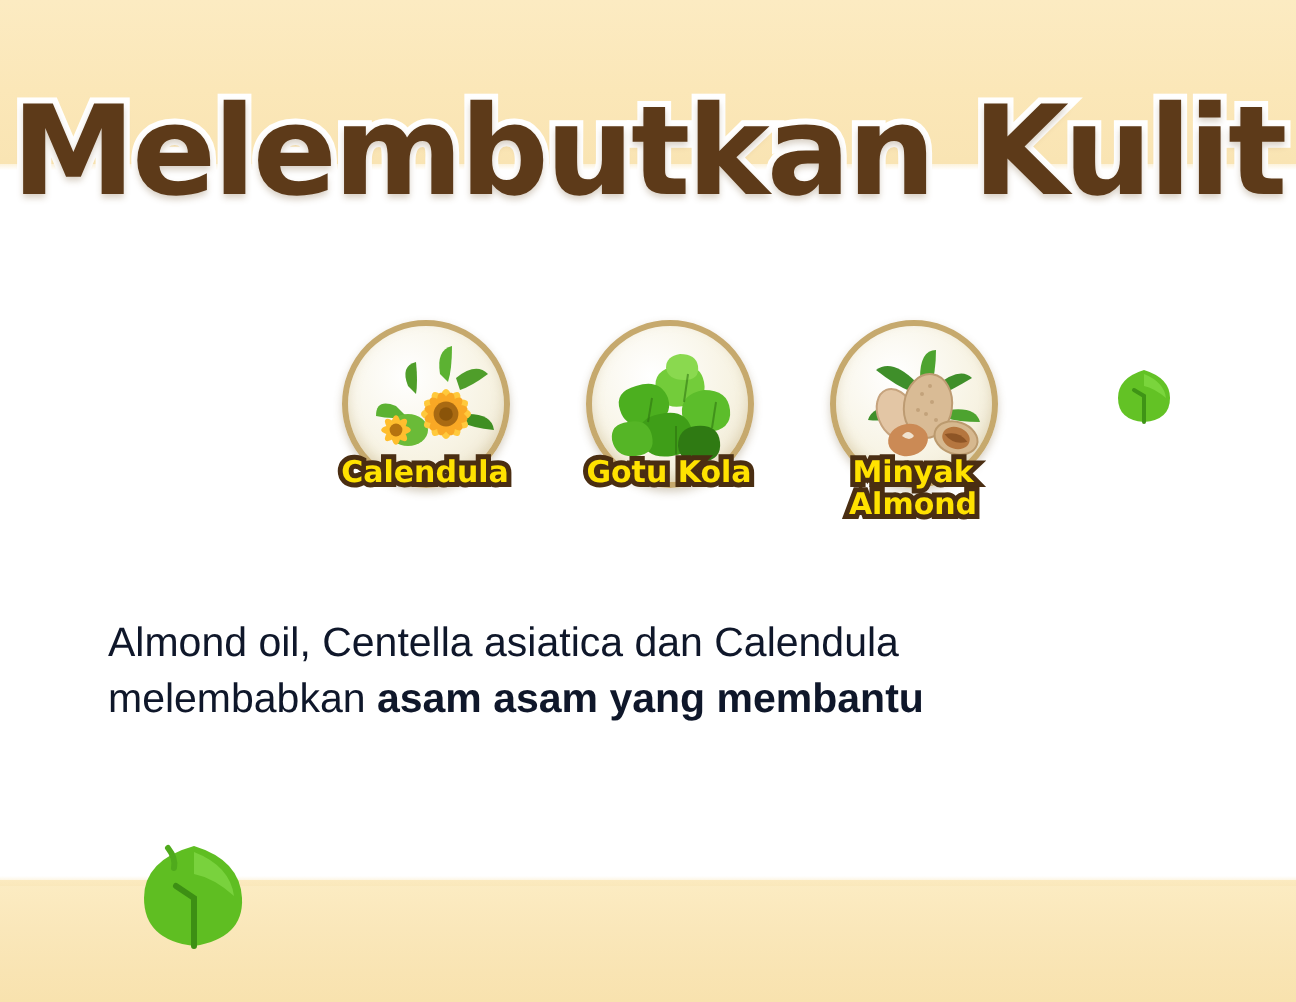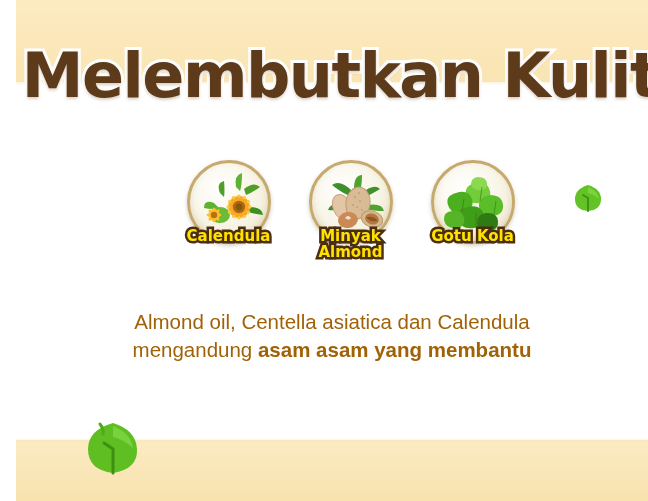--- a/index.html
+++ b/index.html
@@ -5,21 +5,21 @@
   * { margin:0; padding:0; box-sizing:border-box; }
   html,body { width:648px; height:501px; }
   body {
     font-family:"Liberation Sans", sans-serif;
     background:#ffffff;
     position:relative;
     overflow:hidden;
   }
 
   
-  #stage { position:absolute; inset:0; background:#ffffff;margin-left:16px; }
+  #stage { position:absolute; inset:0; background:#ffffff; }
 
   .band-top {
     position:absolute; left:0; top:0; width:648px; height:82px;
     background:linear-gradient(180deg,#fcebc2 0%,#fbe7b8 55%,#f9e4b3 100%);
   }
   .band-top::after{
     content:""; position:absolute; left:0; right:0; bottom:-3px; height:6px;
     background:linear-gradient(180deg,rgba(249,228,179,.95),rgba(255,255,255,0));
   }
   .band-bottom {
@@ -82,25 +82,25 @@
     paint-order:stroke fill;
     white-space:nowrap;
     text-align:center;
   }
   .ing-label.two-line{ white-space:normal; width:86px; }
 
   
   .copy{
     position:absolute; left:50%; transform:translateX(-50%);
     top:308px; width:540px;
-    text-align:center;
+    text-align:left;
     font-family:"Liberation Sans", sans-serif;
     font-size:20.5px;
     line-height:28px;
-    color:#a16207;
+    color:#0f172a;
   }
   .copy b{ font-weight:bold; }
 
   
   .leaf{ position:absolute; }
   .leaf-right{ left:556px; top:182px; width:32px; height:32px; }
   .leaf-bottom{ left:70px; top:420px; width:54px; height:56px; }
 </style>
 </head>
 <body>
@@ -158,20 +158,43 @@
           </g>
         </svg>
       </div>
       <span class="ing-label">Calendula</span>
     </div>
 
     <div class="ing">
       <div class="disc">
         <svg viewBox="0 0 84 84">
           <g>
+            <path d="M42 20 q12 -2 14 8 q2 10 -10 12 q-12 2 -14 -8 q-2 -10 10 -12 Z" fill="#73cc3a"></path>
+            <path d="M22 30 q12 -4 16 6 q3 10 -9 13 q-12 3 -15 -7 q-3 -9 8 -12 Z" fill="#4caf1f"></path>
+            <path d="M56 32 q12 0 13 10 q1 10 -11 11 q-12 1 -13 -9 q-1 -10 11 -12 Z" fill="#5cbd2b"></path>
+            <path d="M34 44 q13 -3 16 8 q3 11 -10 13 q-13 2 -16 -9 q-2 -10 10 -12 Z" fill="#3f9e18"></path>
+            <path d="M18 48 q10 -2 12 7 q2 9 -8 10 q-10 1 -12 -8 q-1 -8 8 -9 Z" fill="#55b526"></path>
+            <path d="M52 50 q11 -1 12 8 q1 9 -9 10 q-11 1 -12 -8 q0 -9 9 -10 Z" fill="#2f7a13"></path>
+            <path d="M44 14 q8 0 9 6 q1 7 -7 7 q-8 0 -9 -6 q0 -6 7 -7 Z" fill="#8ad94f"></path>
+          </g>
+          <g stroke="#2c6f10" stroke-width="1" opacity=".55" fill="none">
+            <path d="M48 24 l-2 14"></path>
+              <path d="M30 36 l-2 12"></path>
+            <path d="M62 38 l-2 13"></path>
+              <path d="M42 50 l0 14"></path>
+          </g>
+        </svg>
+      </div>
+      <span class="ing-label">Gotu Kola</span>
+    </div>
+
+    <div class="ing">
+      <div class="disc">
+        <svg viewBox="0 0 84 84">
+          <g>
             <path d="M40 28 Q28 16 20 22 Q30 30 38 33 Z" fill="#3f8f2a"></path>
             <path d="M42 26 Q42 12 50 12 Q50 24 47 31 Z" fill="#4da32f"></path>
             <path d="M50 30 Q62 20 68 26 Q58 32 51 35 Z" fill="#3f8f2a"></path>
             <path d="M56 42 Q70 40 72 48 Q61 48 55 46 Z" fill="#4da32f"></path>
             <path d="M30 40 Q18 40 16 47 Q26 48 32 45 Z" fill="#3f8f2a"></path>
           </g>
           <ellipse cx="30" cy="44" rx="9" ry="13" transform="rotate(-22 30 44)" fill="#e3c6a5" stroke="#c6a37d" stroke-width="1"></ellipse>
           <ellipse cx="46" cy="40" rx="12" ry="16" transform="rotate(8 46 40)" fill="#d9bb95" stroke="#bd9b72" stroke-width="1"></ellipse>
           <g opacity=".45" fill="#a8855c">
             <circle cx="43" cy="34" r="1"></circle>
@@ -186,48 +209,25 @@
           <g transform="translate(60,56) rotate(18)">
             <ellipse rx="11" ry="8" fill="#d6b88f" stroke="#bb9a6e" stroke-width="1"></ellipse>
             <ellipse rx="7" ry="5.4" fill="#b5763f"></ellipse>
             <path d="M-6 0 Q0 -4 6 0 Q0 4 -6 0 Z" fill="#8e5526"></path>
           </g>
         </svg>
       </div>
       <span class="ing-label two-line">Minyak Almond</span>
     </div>
 
-    <div class="ing">
-      <div class="disc">
-        <svg viewBox="0 0 84 84">
-          <g>
-            <path d="M42 20 q12 -2 14 8 q2 10 -10 12 q-12 2 -14 -8 q-2 -10 10 -12 Z" fill="#73cc3a"></path>
-            <path d="M22 30 q12 -4 16 6 q3 10 -9 13 q-12 3 -15 -7 q-3 -9 8 -12 Z" fill="#4caf1f"></path>
-            <path d="M56 32 q12 0 13 10 q1 10 -11 11 q-12 1 -13 -9 q-1 -10 11 -12 Z" fill="#5cbd2b"></path>
-            <path d="M34 44 q13 -3 16 8 q3 11 -10 13 q-13 2 -16 -9 q-2 -10 10 -12 Z" fill="#3f9e18"></path>
-            <path d="M18 48 q10 -2 12 7 q2 9 -8 10 q-10 1 -12 -8 q-1 -8 8 -9 Z" fill="#55b526"></path>
-            <path d="M52 50 q11 -1 12 8 q1 9 -9 10 q-11 1 -12 -8 q0 -9 9 -10 Z" fill="#2f7a13"></path>
-            <path d="M44 14 q8 0 9 6 q1 7 -7 7 q-8 0 -9 -6 q0 -6 7 -7 Z" fill="#8ad94f"></path>
-          </g>
-          <g stroke="#2c6f10" stroke-width="1" opacity=".55" fill="none">
-            <path d="M48 24 l-2 14"></path>
-              <path d="M30 36 l-2 12"></path>
-            <path d="M62 38 l-2 13"></path>
-              <path d="M42 50 l0 14"></path>
-          </g>
-        </svg>
-      </div>
-      <span class="ing-label">Gotu Kola</span>
-    </div>
-
   </div>
 
   <div class="copy">
     <span>Almond oil, Centella asiatica dan Calendula</span><br>
-    <span>mengandung </span><b>asam asam yang membantu</b><br>
+    <span>melembabkan </span><b>asam asam yang membantu</b><br>
   </div>
 
   <svg class="leaf leaf-right" viewBox="0 0 32 32">
     <path d="M16 3 q13 4 13 14 q0 11 -13 12 q-13 -1 -13 -12 q0 -10 13 -14 Z" fill="#63c225"></path>
     <path d="M16 5 q10 4 11 12 q-6 -5 -11 -6 Z" fill="#7ad53c"></path>
     <path d="M16 29 l0 -13 l-5 -3" stroke="#3f9416" stroke-width="2" fill="none" stroke-linecap="round"></path>
   </svg>
 
   <svg class="leaf leaf-bottom" viewBox="0 0 54 56">
     <path d="M27 3 q23 7 24 26 q1 20 -24 24 q-25 -3 -25 -24 q0 -19 25 -26 Z" fill="#5fbe22"></path>

